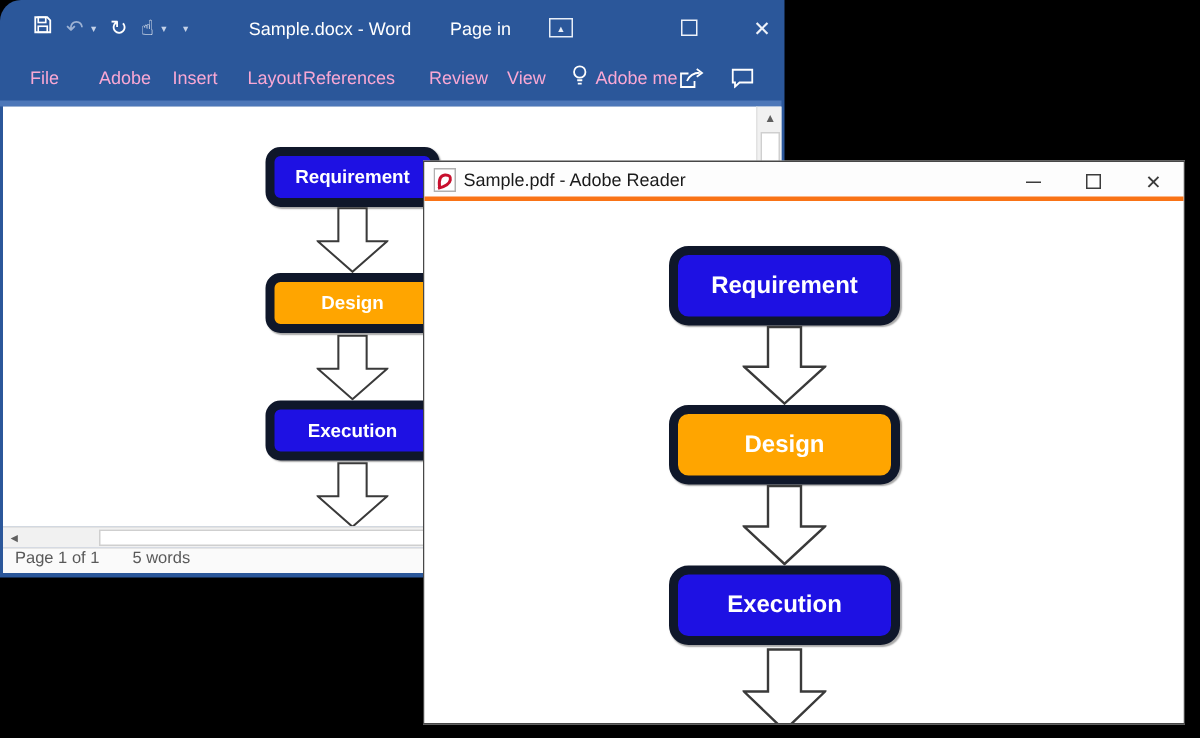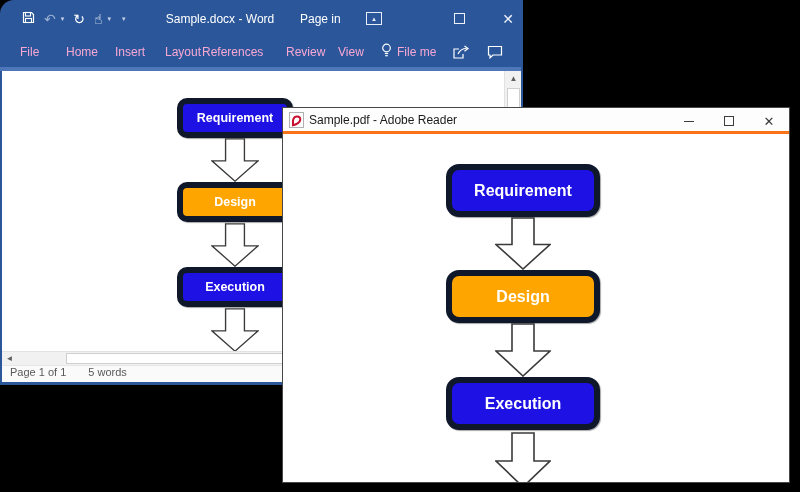--- a/index.html
+++ b/index.html
@@ -83,35 +83,35 @@
       <div class="word-title">Sample.docx - Word</div>
       <div class="signin">Page in</div>
       <div class="ribbon-opts">▴</div>
       <div class="btn-min-hit"></div>
       <div class="btn-max"></div>
       <div class="btn-close">✕</div>
     </div>
 
     <div class="word-tabs">
       <span class="wtab" style="left:20px">File</span>
-      <span class="wtab" style="left:66px">Home</span>
+      <span class="wtab" style="left:66px">Adobe</span>
       <span class="wtab" style="left:115px">Insert</span>
       <span class="wtab" style="left:165px">Layout</span>
       <span class="wtab" style="left:202px">References</span>
       <span class="wtab" style="left:286px">Review</span>
       <span class="wtab" style="left:338px">View</span>
       <span class="wtab tellme" style="left:381px">
         <span>
           <svg width="11" height="15" viewBox="0 0 11 15">
               <circle cx="5.5" cy="5" r="3.8" fill="none" stroke="#fff" stroke-width="1.2"></circle>
               <line x1="3.8" y1="10.5" x2="7.2" y2="10.5" stroke="#fff" stroke-width="1.2"></line>
               <line x1="4.2" y1="12.7" x2="6.8" y2="12.7" stroke="#fff" stroke-width="1.2"></line>
             </svg>
         </span>
-        <span>File me</span>
+        <span>Adobe me</span>
       </span>
       <span class="wtab" style="left:452px">
         <svg width="18" height="15" viewBox="0 0 18 15">
             <path d="M7 4 H2 V13 H11 V9" fill="none" stroke="#fff" stroke-width="1.2"></path>
             <path d="M6 9 C8 4.5 12 3.5 14.5 3.5" fill="none" stroke="#fff" stroke-width="1.2"></path>
             <path d="M12.5 1 L16 3.6 L12.5 6.2" fill="none" stroke="#fff" stroke-width="1.2"></path>
           </svg>
       </span>
       <span class="wtab" style="left:487px">
         <svg width="16" height="14" viewBox="0 0 16 14">

